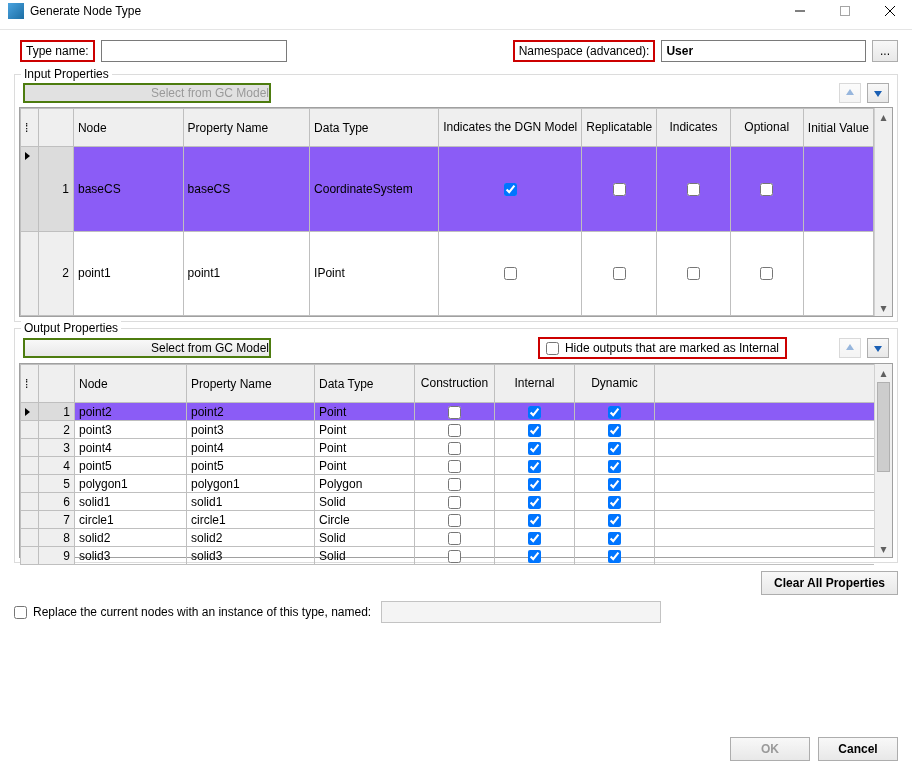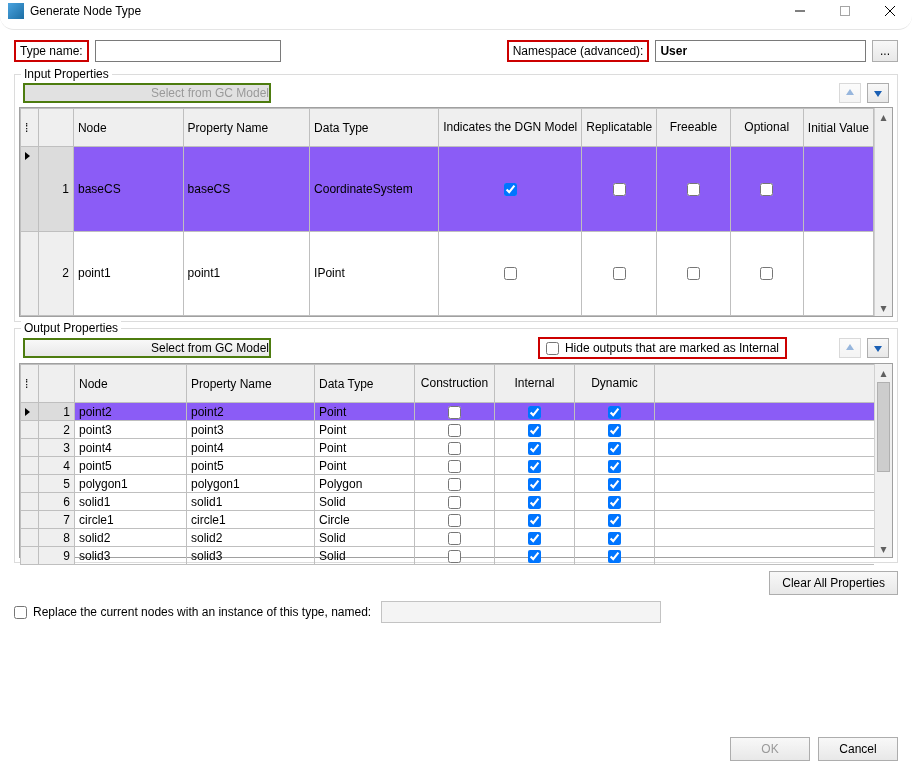--- a/index.html
+++ b/index.html
@@ -1,30 +1,30 @@
 <!DOCTYPE html>
 <html><head>
 <meta charset="utf-8">
 <style>
 * { box-sizing: border-box; margin: 0; padding: 0; font-family: "Segoe UI", Tahoma, sans-serif; font-size: 12px; }
 body { background: #fff; width: 912px; height: 771px; overflow: hidden; color: #000; }
 
 
-.titlebar { height: 30px; display: flex; align-items: center; padding: 0 0 8px 8px; border-bottom: 1px solid #e5e5e5; border-radius: 14px; }
+.titlebar { height: 30px; display: flex; align-items: center; padding: 0 0 8px 8px; border-bottom: 1px solid #e5e5e5; }
 .titlebar .app-icon { width: 16px; height: 16px; background: linear-gradient(135deg,#4aa3df,#1c6ea4); margin-right: 6px; }
 .titlebar .title { flex: 1; }
 .titlebar .winbtn { width: 45px; height: 29px; display: flex; align-items: center; justify-content: center; color:#222; }
 .titlebar .winbtn svg { width: 10px; height: 10px; }
 .titlebar .winbtn.maximize { opacity:.35; }
 
 
 .top-row { display: flex; align-items: center; padding: 10px 14px 6px 14px; gap: 6px; }
 .top-row .lbl { padding: 2px 4px; }
 .top-row input[type=text] { height: 22px; border:1px solid #7a7a7a; padding: 0 4px; background:#fff; }
-.top-row .type-name-lbl { border:2px solid #c00; }
+.top-row .type-name-lbl { border:2px solid #c00;margin-left:6px; }
 .top-row .ns-lbl { border:2px solid #c00; margin-left: 220px; }
 .top-row .ns-input { flex:1;font-weight:bold; }
 .top-row .more-btn { width:26px; height:22px; border:1px solid #adadad; background:linear-gradient(#f8f8f8,#e8e8e8); display:flex; align-items:center; justify-content:center; }
 
 
 .groupbox { margin: 6px 14px 0 14px; border:1px solid #dcdcdc; padding: 8px 4px 4px 4px; position:relative; }
 .groupbox > .legend { position:absolute; top:-8px; left:6px; background:#fff; padding:0 3px; }
 .groupbox .toolbar { display:flex; align-items:center; gap:6px; margin-bottom:4px; padding-left:4px; padding-right:4px;}
 .select-btn { width: 248px; height:20px; border:1px solid #adadad; background:linear-gradient(#f8f8f8,#e8e8e8); text-align:center; line-height:18px; }
 .select-btn.highlighted { border:2px solid #4d7c0f; line-height:16px;text-align:right; }
@@ -53,21 +53,21 @@
 table.grid .selhdr { background:#efefef; width:18px; position:relative; }
 table.grid .selhdr .tri { position:absolute; left:4px; top:5px; width:0;height:0;border-top:4px solid transparent;border-bottom:4px solid transparent;border-left:5px solid #000; }
 table.grid tr.sel td { background:#8b5cf6; }
 table.grid tr.sel .selhdr, table.grid tr.sel .rowhdr { background:#dcdcdc; }
 table.grid td.center { text-align:center; }
 table.grid input[type=checkbox]{ margin:0; vertical-align:middle; }
 
 
 .bottom { padding: 8px 14px 0 14px; }
 .bottom .clear-row { display:flex; justify-content:flex-end; margin-bottom:6px; }
-.btn { height:24px; padding:0 12px; border:1px solid #adadad; background:linear-gradient(#f8f8f8,#e8e8e8); line-height:22px; }
+.btn { height:24px; padding:0 12px; border:1px solid #adadad; background:linear-gradient(#f8f8f8,#e8e8e8); line-height:22px;font-weight:bold; }
 .btn.disabled { color:#9a9a9a; }
 .bottom .opt { display:flex; align-items:center; gap:6px; margin:3px 0; }
 .bottom .opt input[type=text]{ height:22px; border:1px solid #c3c3c3; background:#f4f4f4; width:280px; margin-left:4px; }
 
 .footer { position:absolute; bottom:10px; right:14px; display:flex; gap:8px; }
 .footer .btn { width:80px; text-align:center; }
 </style>
 </head>
 <body>
 
@@ -132,21 +132,21 @@
         </colgroup>
       <thead>
           <tr>
         <th>⁞</th>
         <th></th>
         <th>Node</th>
         <th>Property Name</th>
         <th>Data Type</th>
         <th class="center">Indicates the DGN Model</th>
         <th class="center">Replicatable</th>
-        <th class="center">Freeable</th>
+        <th class="center">Indicates</th>
         <th class="center">Optional</th>
         <th>Initial Value</th>
       </tr>
         </thead>
       <tbody id="input-body">
           <tr class="sel">
             <td class="selhdr">
               <div class="tri"></div>
             </td>
             <td class="rowhdr">1</td>

